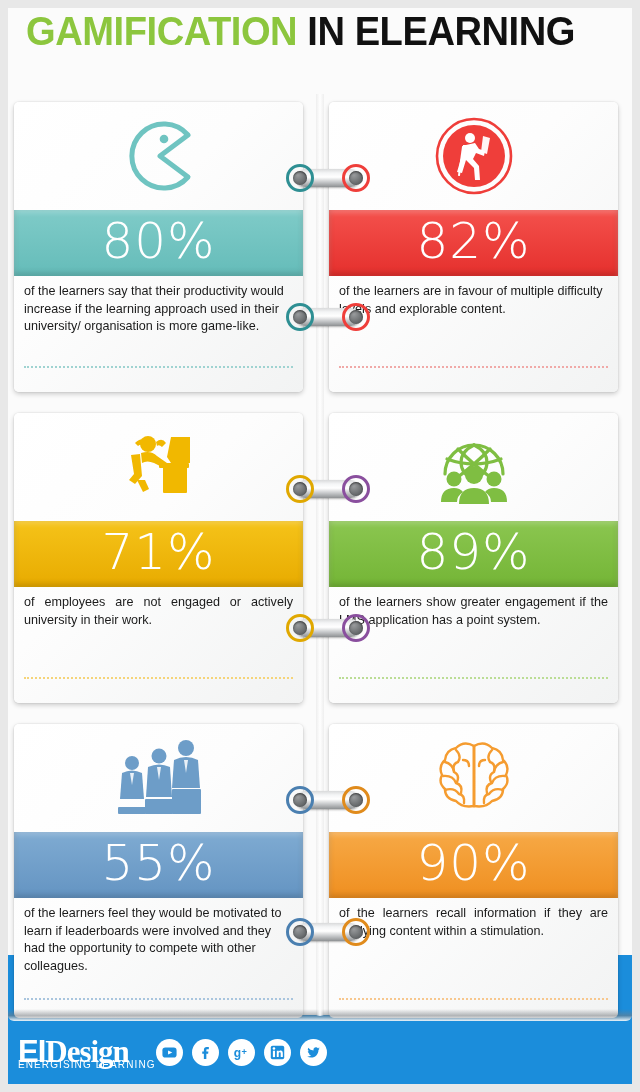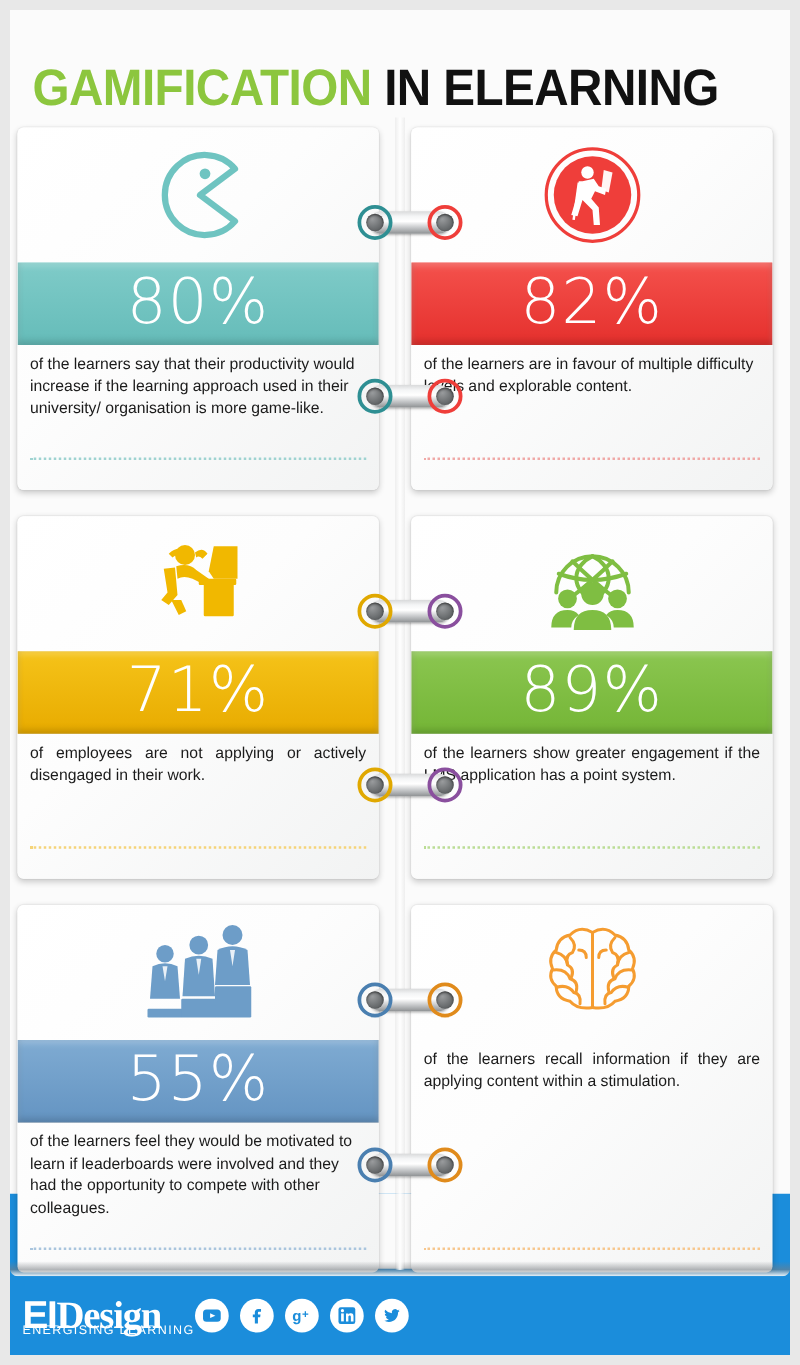--- a/index.html
+++ b/index.html
@@ -14,21 +14,21 @@
   .page{
     position:absolute;left:8px;top:8px;
     width:624px;height:1076px;
     background:#fbfbfb;
     overflow:hidden;
   }
 
   
   .header{
     position:absolute;left:0;top:0;width:624px;height:86px;
-    display:flex;align-items:flex-end;
+    display:flex;align-items:flex-start;
   }
   .title{
     margin-left:18px;
     font-size:41px;
     font-weight:bold;
     letter-spacing:-0.5px;
     font-family:"Liberation Sans","DejaVu Sans",sans-serif;
     white-space:nowrap;
     transform:scaleX(0.93);
     transform-origin:left center;
@@ -256,21 +256,21 @@
               <rect x="48" y="36" width="24" height="26" rx="1"></rect>
               <path d="M56 6 l19 0 l0 26 l-19 0 l-4 -6 z"></path>
               <rect x="44" y="32" width="30" height="5" rx="1"></rect>
             </g>
           </svg>
         </div>
         <div class="band" style="background:linear-gradient(180deg,#f5c319,#e8ab00);">
           <span class="pct">71%</span>
         </div>
         <div class="body">
-          <p class="justify">of employees are not applying or actively disengaged in their work.</p>
+          <p class="justify">of employees are not engaged or actively university in their work.</p>
         </div>
         <div class="dots" style="bottom:24px;border-color:#f5d479;"></div>
       </div>
 
       <div class="card right h1" id="c3">
         <div class="icon-area">
           <svg width="82" height="78" viewBox="0 0 82 78">
             <g stroke="#7fbe42" fill="none" stroke-width="3.2" stroke-linecap="round">
               <path d="M12 46 A29 29 0 0 1 70 46"></path>
               <path d="M41 17 A29 21 0 0 1 41 52"></path>
@@ -362,20 +362,23 @@
               <path d="M9 53 q9 -3 14 4 q6 1 5 9"></path>
               <path d="M56 13 q-6 6 -2 12 q6 2 4 9"></path>
               <path d="M67 25 q-8 2 -9 10 q-6 3 -3 10"></path>
               <path d="M69 39 q-10 -1 -13 7 q-7 2 -5 10"></path>
               <path d="M67 53 q-9 -3 -14 4 q-6 1 -5 9"></path>
               <path d="M27 23 q6 0 6 6"></path>
               <path d="M49 23 q-6 0 -6 6"></path>
             </g>
           </svg>
         </div>
+        <div class="band" style="background:linear-gradient(180deg,#f7a946,#ef8f20);">
+          <span class="pct">90%</span>
+        </div>
         <div class="body">
           <p class="justify">of the learners recall information if they are applying content within a stimulation.</p>
         </div>
         <div class="dots" style="bottom:18px;border-color:#f7c78e;"></div>
       </div>
 
       <div class="hinge" style="top:70px;">
         <div class="bar"></div>
         <div class="ring l" style="border-color:#4a7fb0;">
             <div class="hole"></div>

